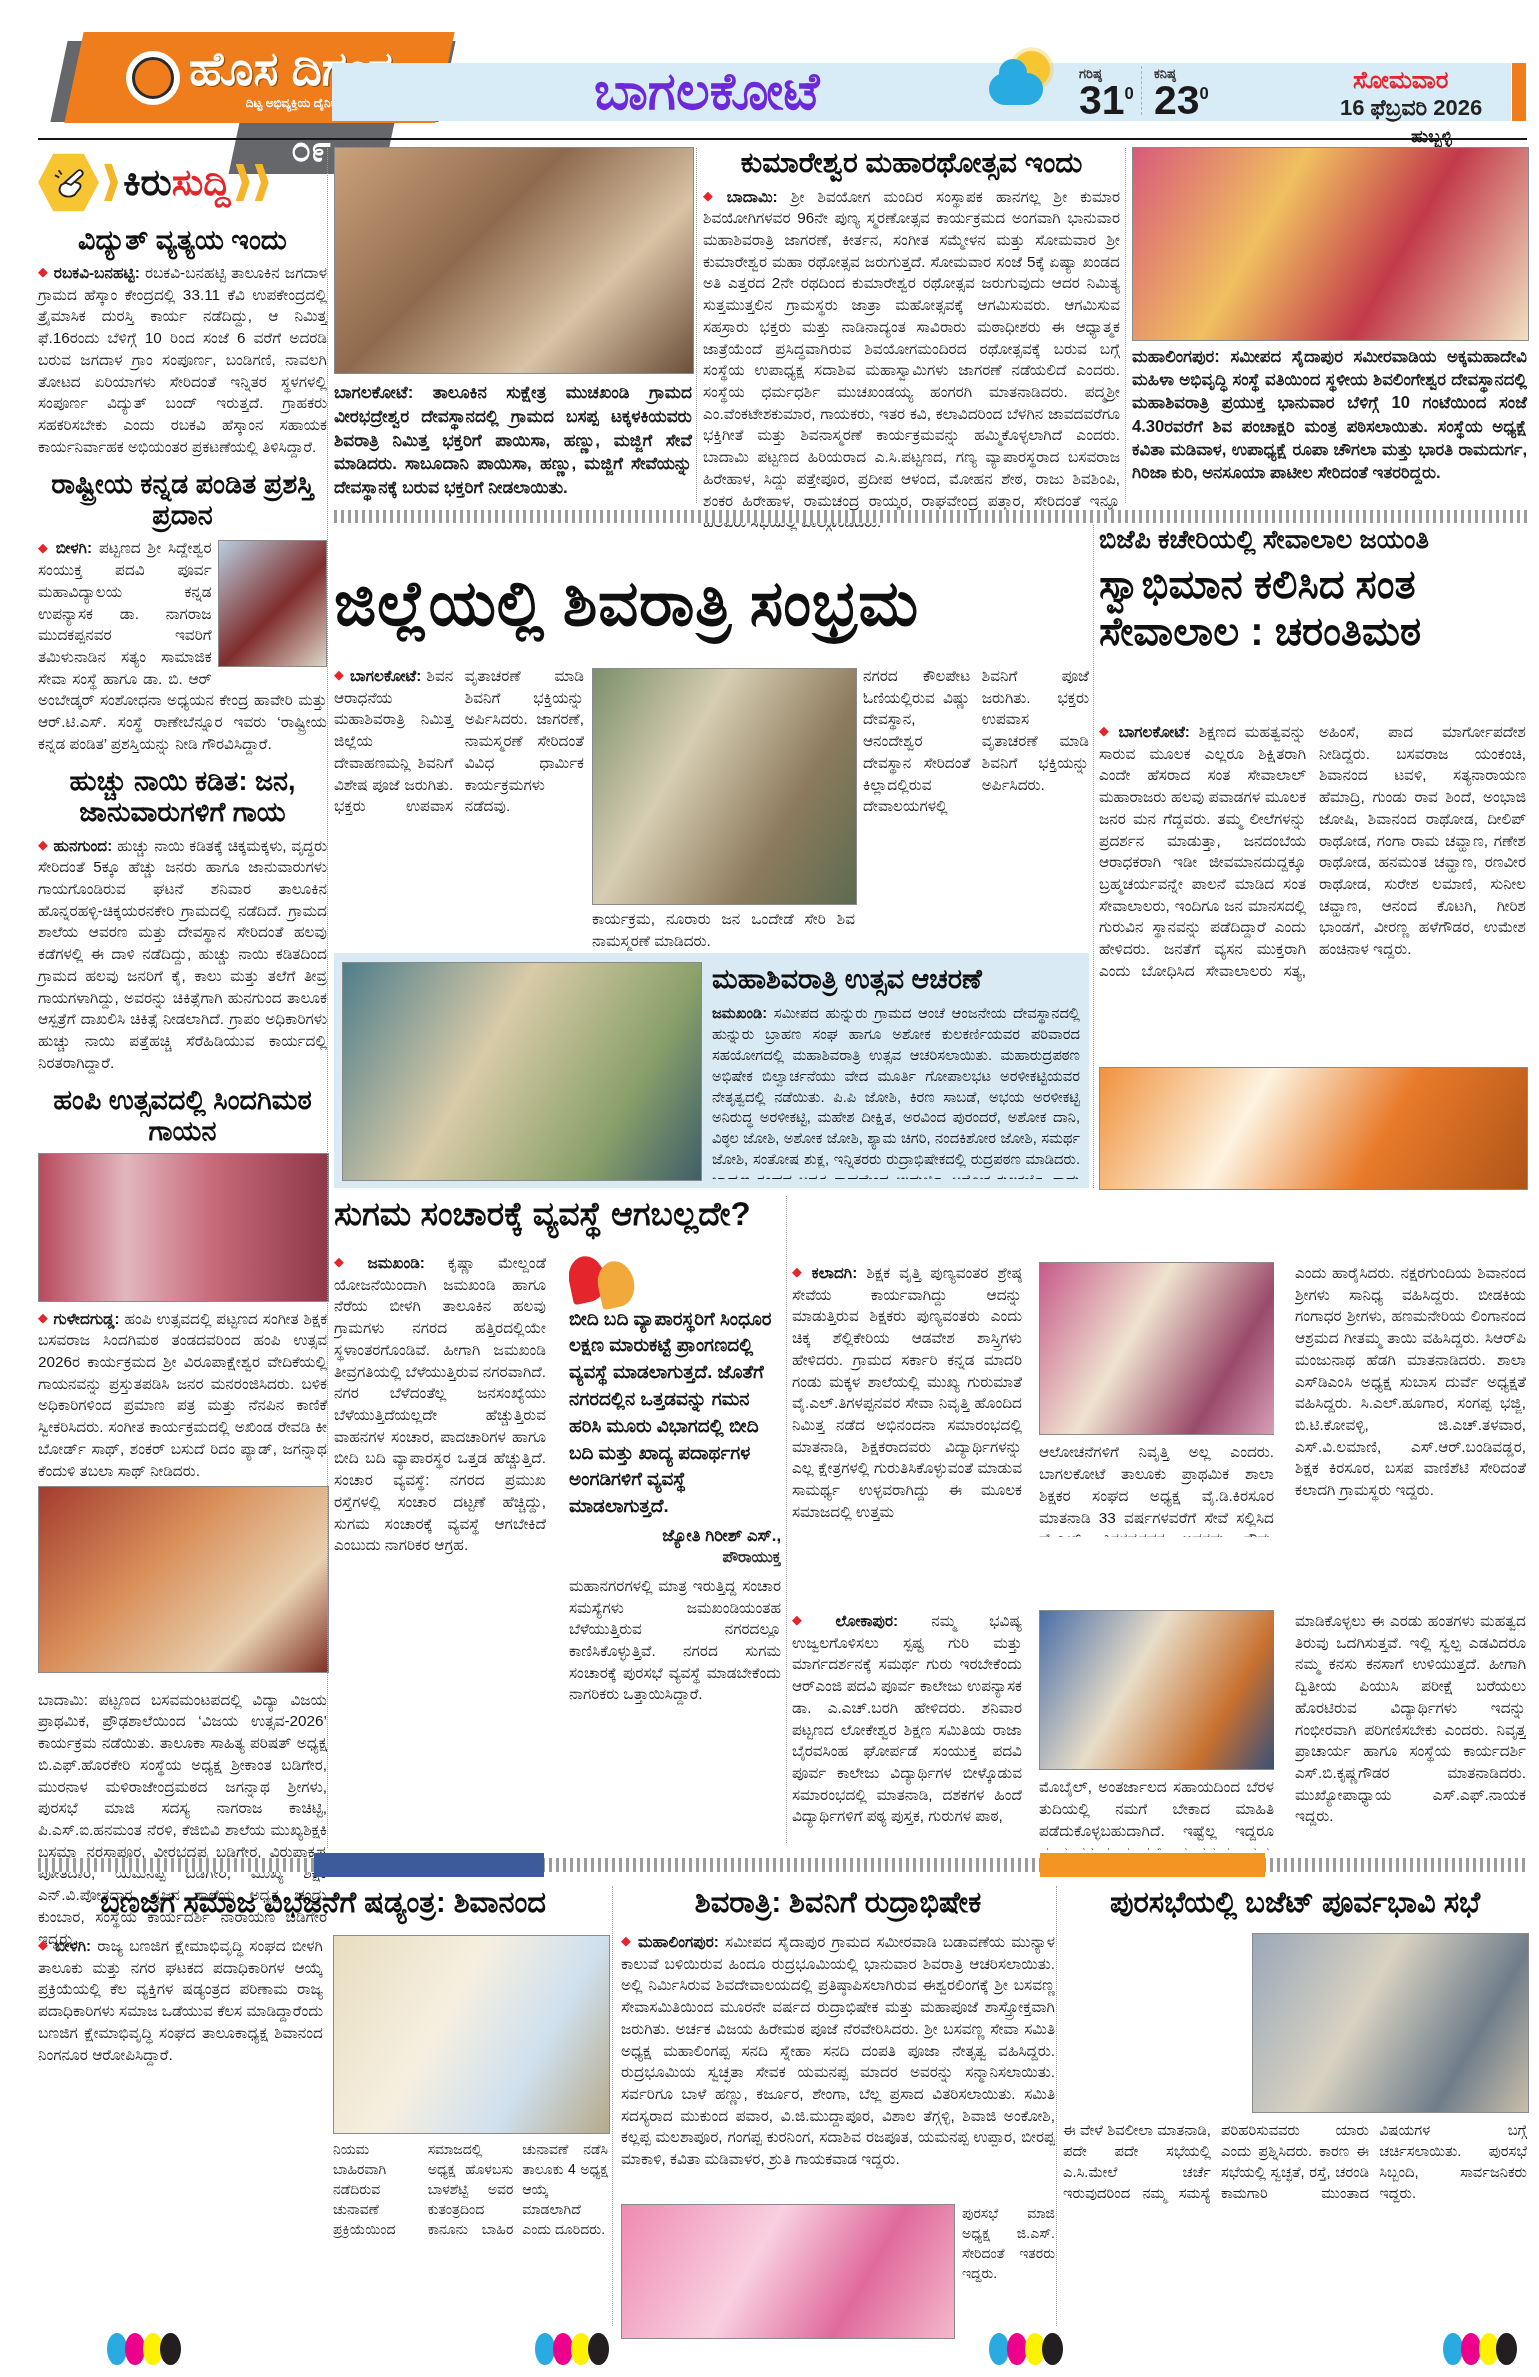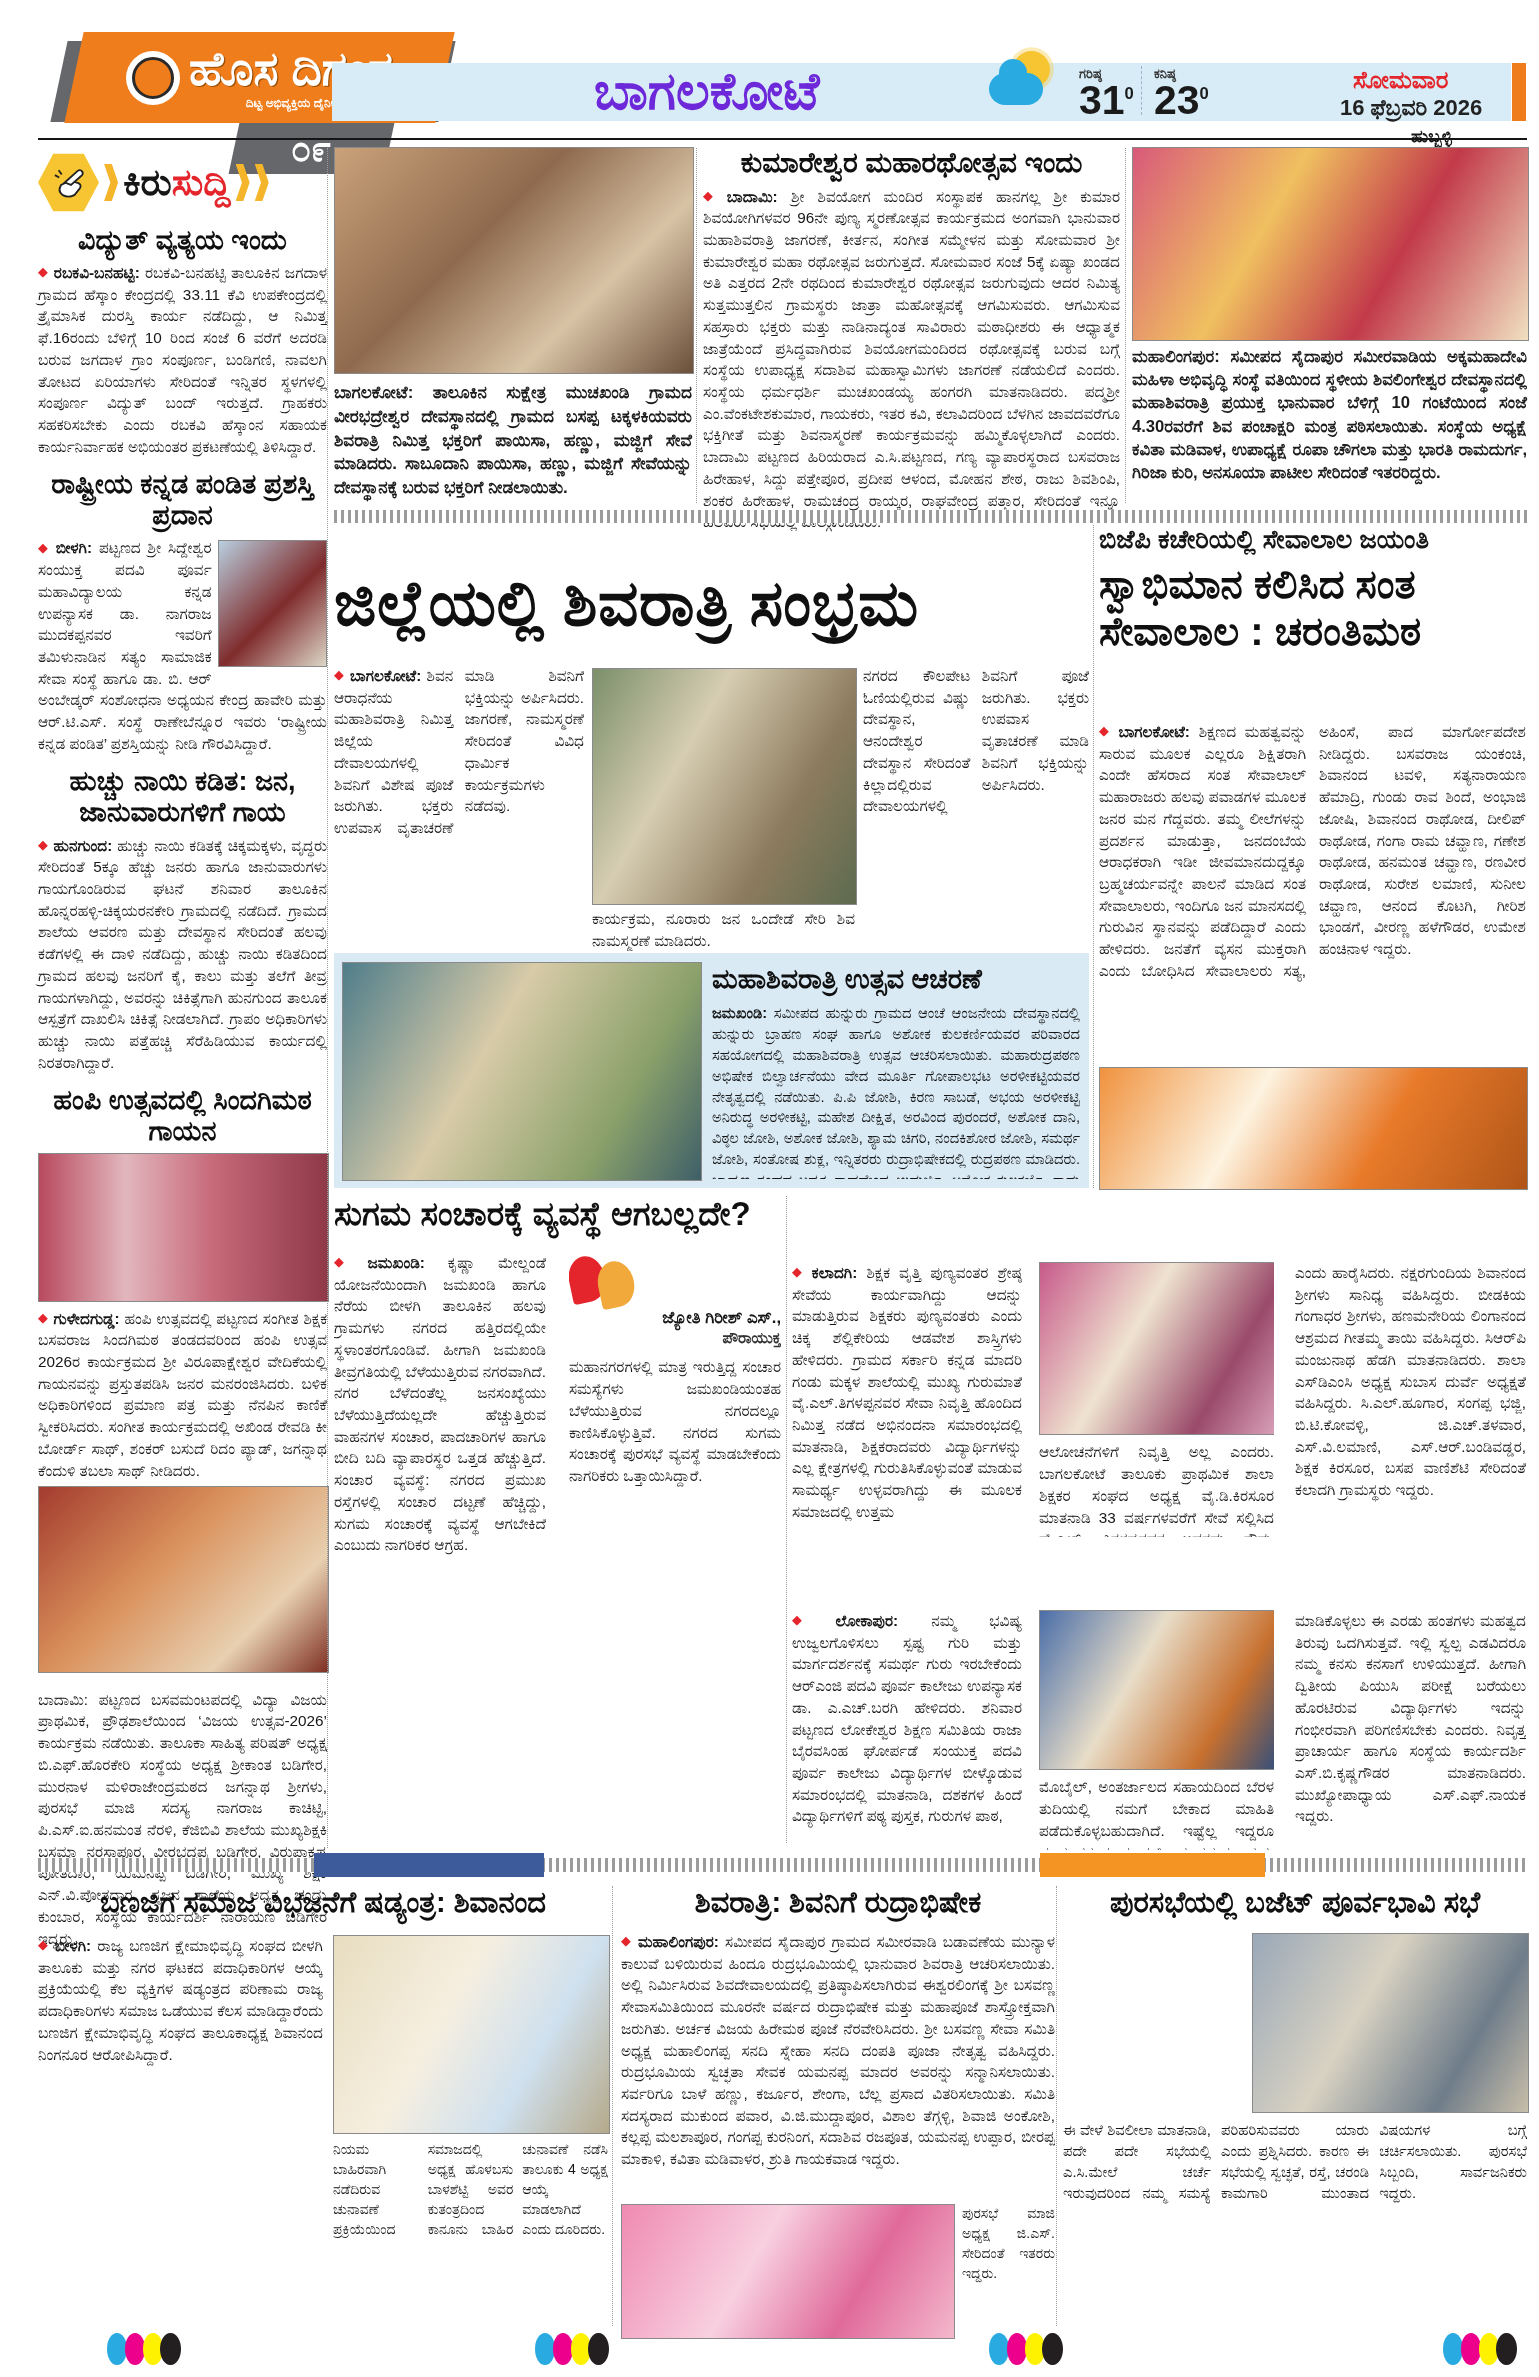--- a/index.html
+++ b/index.html
@@ -243,21 +243,21 @@
   <p class="jt" style="margin:0"><span class="diam">◆</span><span class="dl">ಬಾದಾಮಿ:</span> <span>ಶ್ರೀ ಶಿವಯೋಗ ಮಂದಿರ ಸಂಸ್ಥಾಪಕ ಹಾನಗಲ್ಲ ಶ್ರೀ ಕುಮಾರ ಶಿವಯೋಗಿಗಳವರ 96ನೇ ಪುಣ್ಯ ಸ್ಮರಣೋತ್ಸವ ಕಾರ್ಯಕ್ರಮದ ಅಂಗವಾಗಿ ಭಾನುವಾರ ಮಹಾಶಿವರಾತ್ರಿ ಜಾಗರಣೆ, ಕೀರ್ತನ, ಸಂಗೀತ ಸಮ್ಮೇಳನ ಮತ್ತು ಸೋಮವಾರ ಶ್ರೀ ಕುಮಾರೇಶ್ವರ ಮಹಾ ರಥೋತ್ಸವ ಜರುಗುತ್ತದೆ. ಸೋಮವಾರ ಸಂಜೆ 5ಕ್ಕೆ ಏಷ್ಯಾ ಖಂಡದ ಅತಿ ಎತ್ತರದ 2ನೇ ರಥದಿಂದ ಕುಮಾರೇಶ್ವರ ರಥೋತ್ಸವ ಜರುಗುವುದು ಆದರ ನಿಮಿತ್ಯ ಸುತ್ತಮುತ್ತಲಿನ ಗ್ರಾಮಸ್ಥರು ಜಾತ್ರಾ ಮಹೋತ್ಸವಕ್ಕೆ ಆಗಮಿಸುವರು. ಆಗಮಿಸುವ ಸಹಸ್ರಾರು ಭಕ್ತರು ಮತ್ತು ನಾಡಿನಾದ್ಯಂತ ಸಾವಿರಾರು ಮಠಾಧೀಶರು ಈ ಆಧ್ಯಾತ್ಮಕ ಜಾತ್ರೆಯೆಂದೆ ಪ್ರಸಿದ್ಧವಾಗಿರುವ ಶಿವಯೋಗಮಂದಿರದ ರಥೋತ್ಸವಕ್ಕೆ ಬರುವ ಬಗ್ಗೆ ಸಂಸ್ಥೆಯ ಉಪಾಧ್ಯಕ್ಷ ಸದಾಶಿವ ಮಹಾಸ್ವಾಮಿಗಳು ಜಾಗರಣೆ ನಡೆಯಲಿದೆ ಎಂದರು. ಸಂಸ್ಥೆಯ ಧರ್ಮಧರ್ಶಿ ಮುಚಖಂಡಯ್ಯ ಹಂಗರಗಿ ಮಾತನಾಡಿದರು. ಪದ್ಮಶ್ರೀ ಎಂ.ವೆಂಕಟೇಶಕುಮಾರ, ಗಾಯಕರು, ಇತರ ಕವಿ, ಕಲಾವಿದರಿಂದ ಬೆಳಗಿನ ಜಾವದವರೆಗೂ ಭಕ್ತಿಗೀತೆ ಮತ್ತು ಶಿವನಾಸ್ಮರಣೆ ಕಾರ್ಯಕ್ರಮವನ್ನು ಹಮ್ಮಿಕೊಳ್ಳಲಾಗಿದೆ ಎಂದರು. ಬಾದಾಮಿ ಪಟ್ಟಣದ ಹಿರಿಯರಾದ ಎ.ಸಿ.ಪಟ್ಟಣದ, ಗಣ್ಯ ವ್ಯಾಪಾರಸ್ಥರಾದ ಬಸವರಾಜ ಹಿರೇಹಾಳ, ಸಿದ್ದು ಪತ್ತೇಪೂರ, ಪ್ರದೀಪ ಆಳಂದ, ಮೋಹನ ಶೇಠ, ರಾಜು ಶಿವಶಿಂಪಿ, ಶಂಕರ ಹಿರೇಹಾಳ, ರಾಮಚಂದ್ರ ರಾಯ್ಕರ, ರಾಘವೇಂದ್ರ ಪತ್ತಾರ, ಸೇರಿದಂತೆ ಇನ್ನೂ ಹಲವರು ಸಭೆಯಲ್ಲಿ ಪಾಲ್ಗೊಂಡಿದರು.</span></p>
 </div>
 
 <div class="abs rightphoto ph ph-women"></div>
 <div class="abs rightcap cap">ಮಹಾಲಿಂಗಪುರ: ಸಮೀಪದ ಸೈದಾಪುರ ಸಮೀರವಾಡಿಯ ಅಕ್ಕಮಹಾದೇವಿ ಮಹಿಳಾ ಅಭಿವೃದ್ಧಿ ಸಂಸ್ಥೆ ವತಿಯಿಂದ ಸ್ಥಳೀಯ ಶಿವಲಿಂಗೇಶ್ವರ ದೇವಸ್ಥಾನದಲ್ಲಿ ಮಹಾಶಿವರಾತ್ರಿ ಪ್ರಯುಕ್ತ ಭಾನುವಾರ ಬೆಳಿಗ್ಗೆ 10 ಗಂಟೆಯಿಂದ ಸಂಜೆ 4.30ರವರೆಗೆ ಶಿವ ಪಂಚಾಕ್ಷರಿ ಮಂತ್ರ ಪಠಿಸಲಾಯಿತು. ಸಂಸ್ಥೆಯ ಅಧ್ಯಕ್ಷೆ ಕವಿತಾ ಮಡಿವಾಳ, ಉಪಾಧ್ಯಕ್ಷೆ ರೂಪಾ ಚೌಗಲಾ ಮತ್ತು ಭಾರತಿ ರಾಮದುರ್ಗ, ಗಿರಿಜಾ ಕುರಿ, ಅನಸೂಯಾ ಪಾಟೀಲ ಸೇರಿದಂತೆ ಇತರರಿದ್ದರು.</div>
 
 <div class="abs div1 stripes"></div>
 
 <div class="abs main-art">
   <div class="abs m-head mainhead hd">ಜಿಲ್ಲೆಯಲ್ಲಿ ಶಿವರಾತ್ರಿ ಸಂಭ್ರಮ</div>
-  <div class="abs m-bl jt"><span class="diam">◆</span><span class="dl">ಬಾಗಲಕೋಟೆ:</span> <span>ಶಿವನ ಆರಾಧನೆಯ ಮಹಾಶಿವರಾತ್ರಿ ನಿಮಿತ್ತ ಜಿಲ್ಲೆಯ ದೇವಾಲಯಗಳಲ್ಲಿ ಶಿವನಿಗೆ ವಿಶೇಷ ಪೂಜೆ ಜರುಗಿತು. ಭಕ್ತರು ಉಪವಾಸ ವೃತಾಚರಣೆ ಮಾಡಿ ಶಿವನಿಗೆ ಭಕ್ತಿಯನ್ನು ಅರ್ಪಿಸಿದರು. ಜಾಗರಣೆ, ನಾಮಸ್ಮರಣೆ ಸೇರಿದಂತೆ ವಿವಿಧ ಧಾರ್ಮಿಕ ಕಾರ್ಯಕ್ರಮಗಳು ನಡೆದವು.</span></div>
+  <div class="abs m-bl jt"><span class="diam">◆</span><span class="dl">ಬಾಗಲಕೋಟೆ:</span> <span>ಶಿವನ ಆರಾಧನೆಯ ಮಹಾಶಿವರಾತ್ರಿ ನಿಮಿತ್ತ ಜಿಲ್ಲೆಯ ದೇವಾಹಣಮನ್ಲಿ ಶಿವನಿಗೆ ವಿಶೇಷ ಪೂಜೆ ಜರುಗಿತು. ಭಕ್ತರು ಉಪವಾಸ ವೃತಾಚರಣೆ ಮಾಡಿ ಶಿವನಿಗೆ ಭಕ್ತಿಯನ್ನು ಅರ್ಪಿಸಿದರು. ಜಾಗರಣೆ, ನಾಮಸ್ಮರಣೆ ಸೇರಿದಂತೆ ವಿವಿಧ ಧಾರ್ಮಿಕ ಕಾರ್ಯಕ್ರಮಗಳು ನಡೆದವು.</span></div>
   <div class="abs m-photo ph ph-temple"></div>
   <div class="abs m-bm jt">ಕಾರ್ಯಕ್ರಮ, ನೂರಾರು ಜನ ಒಂದೇಡೆ ಸೇರಿ ಶಿವ ನಾಮಸ್ಮರಣೆ ಮಾಡಿದರು.</div>
   <div class="abs m-br jt">ನಗರದ ಕೌಲಪೇಟ ಓಣಿಯಲ್ಲಿರುವ ವಿಷ್ಣು ದೇವಸ್ಥಾನ, ಆನಂದೇಶ್ವರ ದೇವಸ್ಥಾನ ಸೇರಿದಂತೆ ಕಿಲ್ಲಾದಲ್ಲಿರುವ ದೇವಾಲಯಗಳಲ್ಲಿ ಶಿವನಿಗೆ ಪೂಜೆ ಜರುಗಿತು. ಭಕ್ತರು ಉಪವಾಸ ವೃತಾಚರಣೆ ಮಾಡಿ ಶಿವನಿಗೆ ಭಕ್ತಿಯನ್ನು ಅರ್ಪಿಸಿದರು.</div>
 </div>
 
 <div class="abs bluebox"></div>
 <div class="abs box-photo ph ph-shiva"></div>
 <div class="abs box-head hd">ಮಹಾಶಿವರಾತ್ರಿ ಉತ್ಸವ ಆಚರಣೆ</div>
 <div class="abs box-body jt"><span class="dl">ಜಮಖಂಡಿ:</span> <span>ಸಮೀಪದ ಹುನ್ನುರು ಗ್ರಾಮದ ಆಂಚೆ ಆಂಜನೇಯ ದೇವಸ್ಥಾನದಲ್ಲಿ ಹುನ್ನುರು ಬ್ರಾಹಣ ಸಂಘ ಹಾಗೂ ಅಶೋಕ ಕುಲಕರ್ಣಿಯವರ ಪರಿವಾರದ ಸಹಯೋಗದಲ್ಲಿ ಮಹಾಶಿವರಾತ್ರಿ ಉತ್ಸವ ಆಚರಿಸಲಾಯಿತು. ಮಹಾರುದ್ರಪಠಣ ಅಭಿಷೇಕ ಬಿಲ್ವಾರ್ಚನೆಯು ವೇದ ಮೂರ್ತಿ ಗೋಪಾಲಭಟ ಅರಳೀಕಟ್ಟಿಯವರ ನೇತೃತ್ವದಲ್ಲಿ ನಡೆಯಿತು. ಪಿ.ಪಿ ಜೋಶಿ, ಕಿರಣ ಸಾಬಡೆ, ಅಭಯ ಅರಳೀಕಟ್ಟಿ ಅನಿರುದ್ಧ ಅರಳೀಕಟ್ಟಿ, ಮಹೇಶ ದೀಕ್ಷಿತ, ಅರವಿಂದ ಪುರಂದರೆ, ಅಶೋಕ ದಾನಿ, ವಿಠ್ಠಲ ಜೋಶಿ, ಅಶೋಕ ಜೋಶಿ, ಶ್ಯಾಮ ಚಿಗರಿ, ನಂದಕಿಶೋರ ಜೋಶಿ, ಸಮರ್ಥ ಜೋಶಿ, ಸಂತೋಷ ಶುಕ್ಲ, ಇನ್ನಿತರರು ರುದ್ರಾಭಿಷೇಕದಲ್ಲಿ ರುದ್ರಪಠಣ ಮಾಡಿದರು. ಬ್ರಾಹ್ಮಣ ಸಂಘದ ಅಧ್ಯಕ್ಷ ರಾಘವೇಂದ್ರ ಉಮರ್ಜಿ, ಅಶೋಕ ಕುಲಕರ್ಣಿ, ರಾಮ ದೇಶಪಾಂಡೆ, ಶ್ಯಾಮರಾವ ಧಿಟೆ ಸೇರಿದಂತೆ ಇತರರಿದ್ದರು.</span></div>
 
@@ -269,20 +269,21 @@
 </div>
 
 <div class="abs sug">
   <div class="abs sug-head hd">ಸುಗಮ ಸಂಚಾರಕ್ಕೆ ವ್ಯವಸ್ಥೆ ಆಗಬಲ್ಲದೇ?</div>
   <div class="abs sug-c1 jt"><span class="diam">◆</span><span class="dl">ಜಮಖಂಡಿ:</span> <span>ಕೃಷ್ಣಾ ಮೇಲ್ದಂಡೆ ಯೋಜನೆಯಿಂದಾಗಿ ಜಮಖಂಡಿ ಹಾಗೂ ನೆರೆಯ ಬೀಳಗಿ ತಾಲೂಕಿನ ಹಲವು ಗ್ರಾಮಗಳು ನಗರದ ಹತ್ತಿರದಲ್ಲಿಯೇ ಸ್ಥಳಾಂತರಗೊಂಡಿವೆ. ಹೀಗಾಗಿ ಜಮಖಂಡಿ ತೀವ್ರಗತಿಯಲ್ಲಿ ಬೆಳೆಯುತ್ತಿರುವ ನಗರವಾಗಿದೆ. ನಗರ ಬೆಳೆದಂತೆಲ್ಲ ಜನಸಂಖ್ಯೆಯು ಬೆಳೆಯುತ್ತಿದೆಯಲ್ಲದೇ ಹೆಚ್ಚುತ್ತಿರುವ ವಾಹನಗಳ ಸಂಚಾರ, ಪಾದಚಾರಿಗಳ ಹಾಗೂ ಬೀದಿ ಬದಿ ವ್ಯಾಪಾರಸ್ಥರ ಒತ್ತಡ ಹೆಚ್ಚುತ್ತಿದೆ. ಸಂಚಾರ ವ್ಯವಸ್ಥೆ: ನಗರದ ಪ್ರಮುಖ ರಸ್ತೆಗಳಲ್ಲಿ ಸಂಚಾರ ದಟ್ಟಣೆ ಹೆಚ್ಚಿದ್ದು, ಸುಗಮ ಸಂಚಾರಕ್ಕೆ ವ್ಯವಸ್ಥೆ ಆಗಬೇಕಿದೆ ಎಂಬುದು ನಾಗರಿಕರ ಆಗ್ರಹ.</span></div>
   <div class="abs sug-c2">
     <div class="qicons">
         <span class="qdrop"></span>
         <span class="qdrop y"></span>
       </div>
+    <div class="quote">ಬೀದಿ ಬದಿ ವ್ಯಾಪಾರಸ್ಥರಿಗೆ ಸಿಂಧೂರ ಲಕ್ಷಣ ಮಾರುಕಟ್ಟೆ ಪ್ರಾಂಗಣದಲ್ಲಿ ವ್ಯವಸ್ಥೆ ಮಾಡಲಾಗುತ್ತದೆ. ಜೊತೆಗೆ ನಗರದಲ್ಲಿನ ಒತ್ತಡವನ್ನು ಗಮನ ಹರಿಸಿ ಮೂರು ವಿಭಾಗದಲ್ಲಿ ಬೀದಿ ಬದಿ ಮತ್ತು ಖಾದ್ಯ ಪದಾರ್ಥಗಳ ಅಂಗಡಿಗಳಿಗೆ ವ್ಯವಸ್ಥೆ ಮಾಡಲಾಗುತ್ತದೆ.</div>
     <div class="qattr">ಜ್ಯೋತಿ ಗಿರೀಶ್ ಎಸ್.,</div>
     <div class="qrole">ಪೌರಾಯುಕ್ತ</div>
     <div class="jt">ಮಹಾನಗರಗಳಲ್ಲಿ ಮಾತ್ರ ಇರುತ್ತಿದ್ದ ಸಂಚಾರ ಸಮಸ್ಯೆಗಳು ಜಮಖಂಡಿಯಂತಹ ಬೆಳೆಯುತ್ತಿರುವ ನಗರದಲ್ಲೂ ಕಾಣಿಸಿಕೊಳ್ಳುತ್ತಿವೆ. ನಗರದ ಸುಗಮ ಸಂಚಾರಕ್ಕೆ ಪುರಸಭೆ ವ್ಯವಸ್ಥೆ ಮಾಡಬೇಕೆಂದು ನಾಗರಿಕರು ಒತ್ತಾಯಿಸಿದ್ದಾರೆ.</div>
   </div>
 </div>
 
 <div class="abs shik">
   <div class="abs shik-c1 jt"><span class="diam">◆</span><span class="dl">ಕಲಾದಗಿ:</span> <span>ಶಿಕ್ಷಕ ವೃತ್ತಿ ಪುಣ್ಯವಂತರ ಶ್ರೇಷ್ಠ ಸೇವೆಯ ಕಾರ್ಯವಾಗಿದ್ದು ಆದನ್ನು ಮಾಡುತ್ತಿರುವ ಶಿಕ್ಷಕರು ಪುಣ್ಯವಂತರು ಎಂದು ಚಿಕ್ಕ ಶೆಲ್ಲಿಕೇರಿಯ ಆಡವೇಶ ಶಾಸ್ತ್ರಿಗಳು ಹೇಳಿದರು. ಗ್ರಾಮದ ಸರ್ಕಾರಿ ಕನ್ನಡ ಮಾದರಿ ಗಂಡು ಮಕ್ಕಳ ಶಾಲೆಯಲ್ಲಿ ಮುಖ್ಯ ಗುರುಮಾತೆ ವೈ.ಎಲ್.ತಿಗಳಪ್ಪನವರ ಸೇವಾ ನಿವೃತ್ತಿ ಹೊಂದಿದ ನಿಮಿತ್ತ ನಡೆದ ಅಭಿನಂದನಾ ಸಮಾರಂಭದಲ್ಲಿ ಮಾತನಾಡಿ, ಶಿಕ್ಷಕರಾದವರು ವಿದ್ಯಾರ್ಥಿಗಳನ್ನು ಎಲ್ಲ ಕ್ಷೇತ್ರಗಳಲ್ಲಿ ಗುರುತಿಸಿಕೊಳ್ಳುವಂತೆ ಮಾಡುವ ಸಾಮರ್ಥ್ಯ ಉಳ್ಳವರಾಗಿದ್ದು ಈ ಮೂಲಕ ಸಮಾಜದಲ್ಲಿ ಉತ್ತಮ</span></div>
   <div class="abs shik-c2">
     <div class="ph ph-felic shik-photo"></div>

